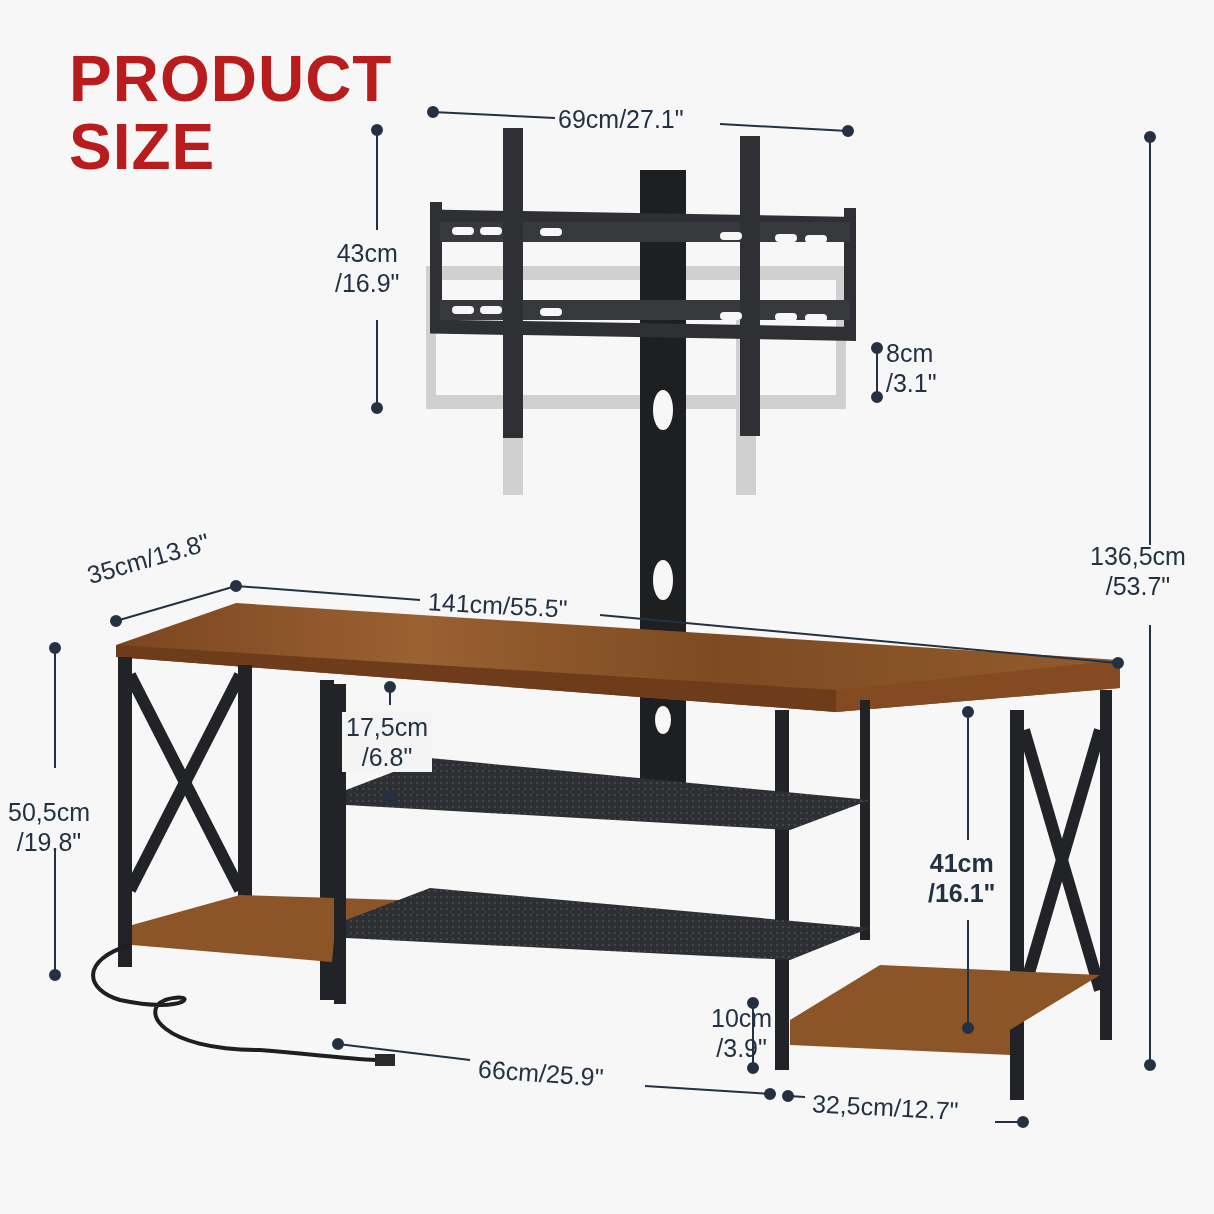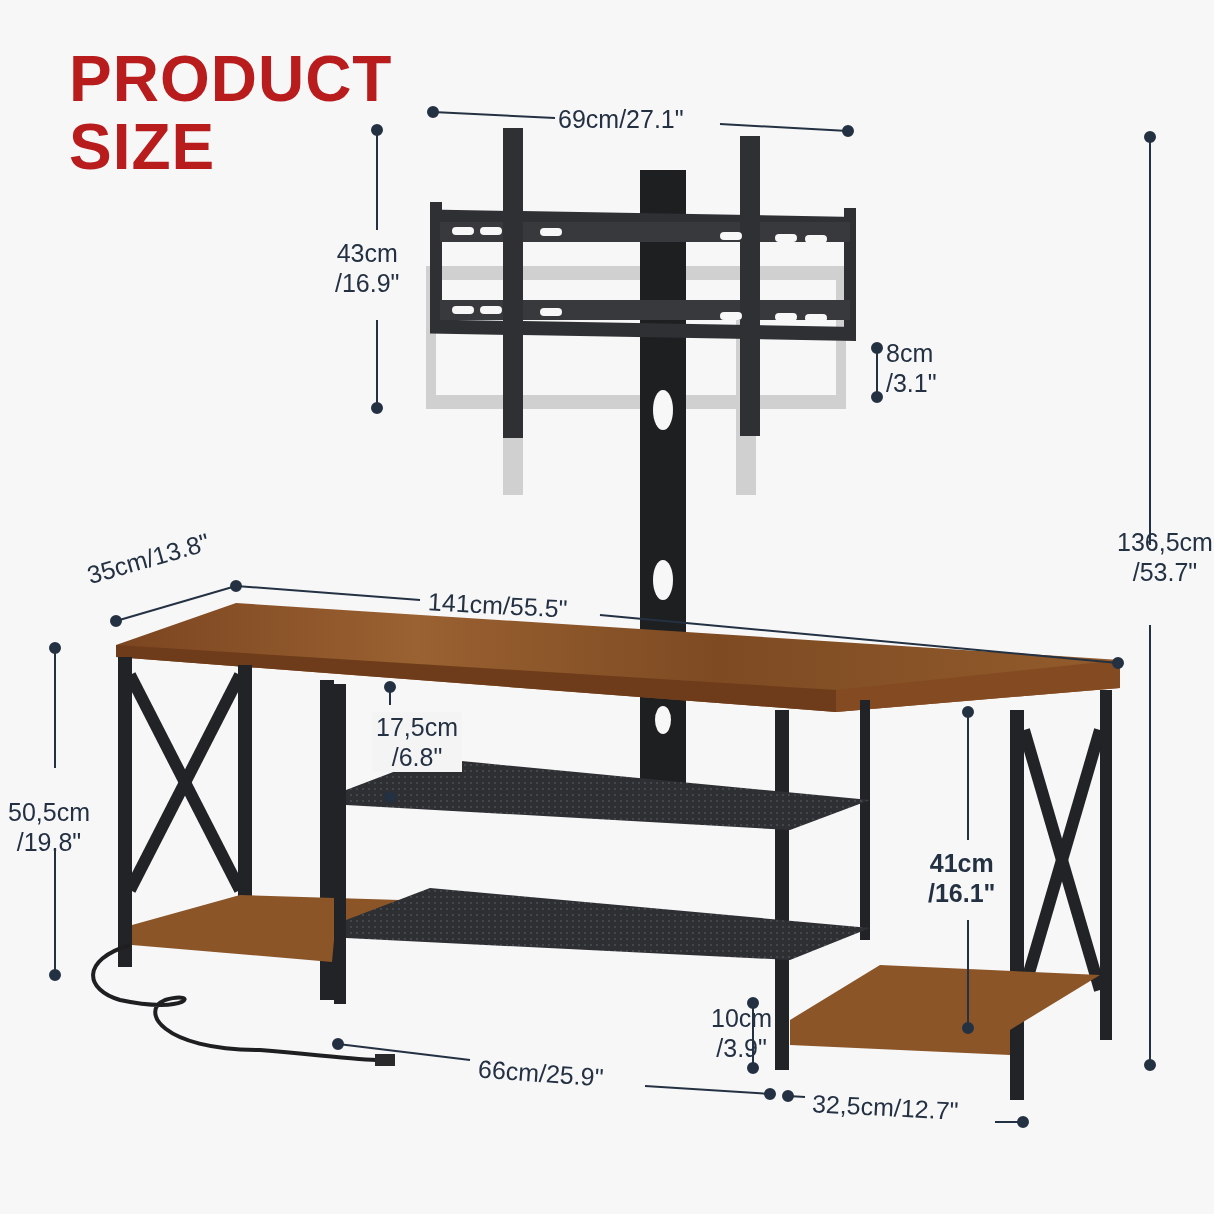--- a/index.html
+++ b/index.html
@@ -158,35 +158,35 @@
 <div class="label" style="left:335px; top:238px;">
   <span>43cm</span>
   <span>/16.9"</span>
 </div>
 
 <div class="label" style="left:886px; top:338px; text-align:left;">
   <span>8cm</span>
   <span>/3.1"</span>
 </div>
 
-<div class="label" style="left:1090px; top:527px;margin-left:27px;">
+<div class="label" style="left:1090px; top:541px;">
   <span>136,5cm</span>
   <span>/53.7"</span>
 </div>
 
 <div class="label" style="left:92px; top:560px; transform:rotate(-16deg); transform-origin:left bottom;">35cm/13.8"</div>
 
 <div class="label" style="left:428px; top:590px; transform:rotate(3deg);">141cm/55.5"</div>
 
 <div class="label" style="left:8px; top:776px;margin-top:21px;">
   <span>50,5cm</span>
   <span>/19.8"</span>
 </div>
 
-<div class="label" style="left:342px; top:712px; background:#f4f4f5; padding:0 4px;margin-left:30px;">
+<div class="label" style="left:342px; top:712px; background:#f4f4f5; padding:0 4px;">
   <span>17,5cm</span>
   <span>/6.8"</span>
 </div>
 
 <div class="label" style="left:928px; top:848px;font-weight:bold;">
   <span>41cm</span>
   <span>/16.1"</span>
 </div>
 
 <div class="label" style="left:666px; top:1003px;margin-left:45px;">

